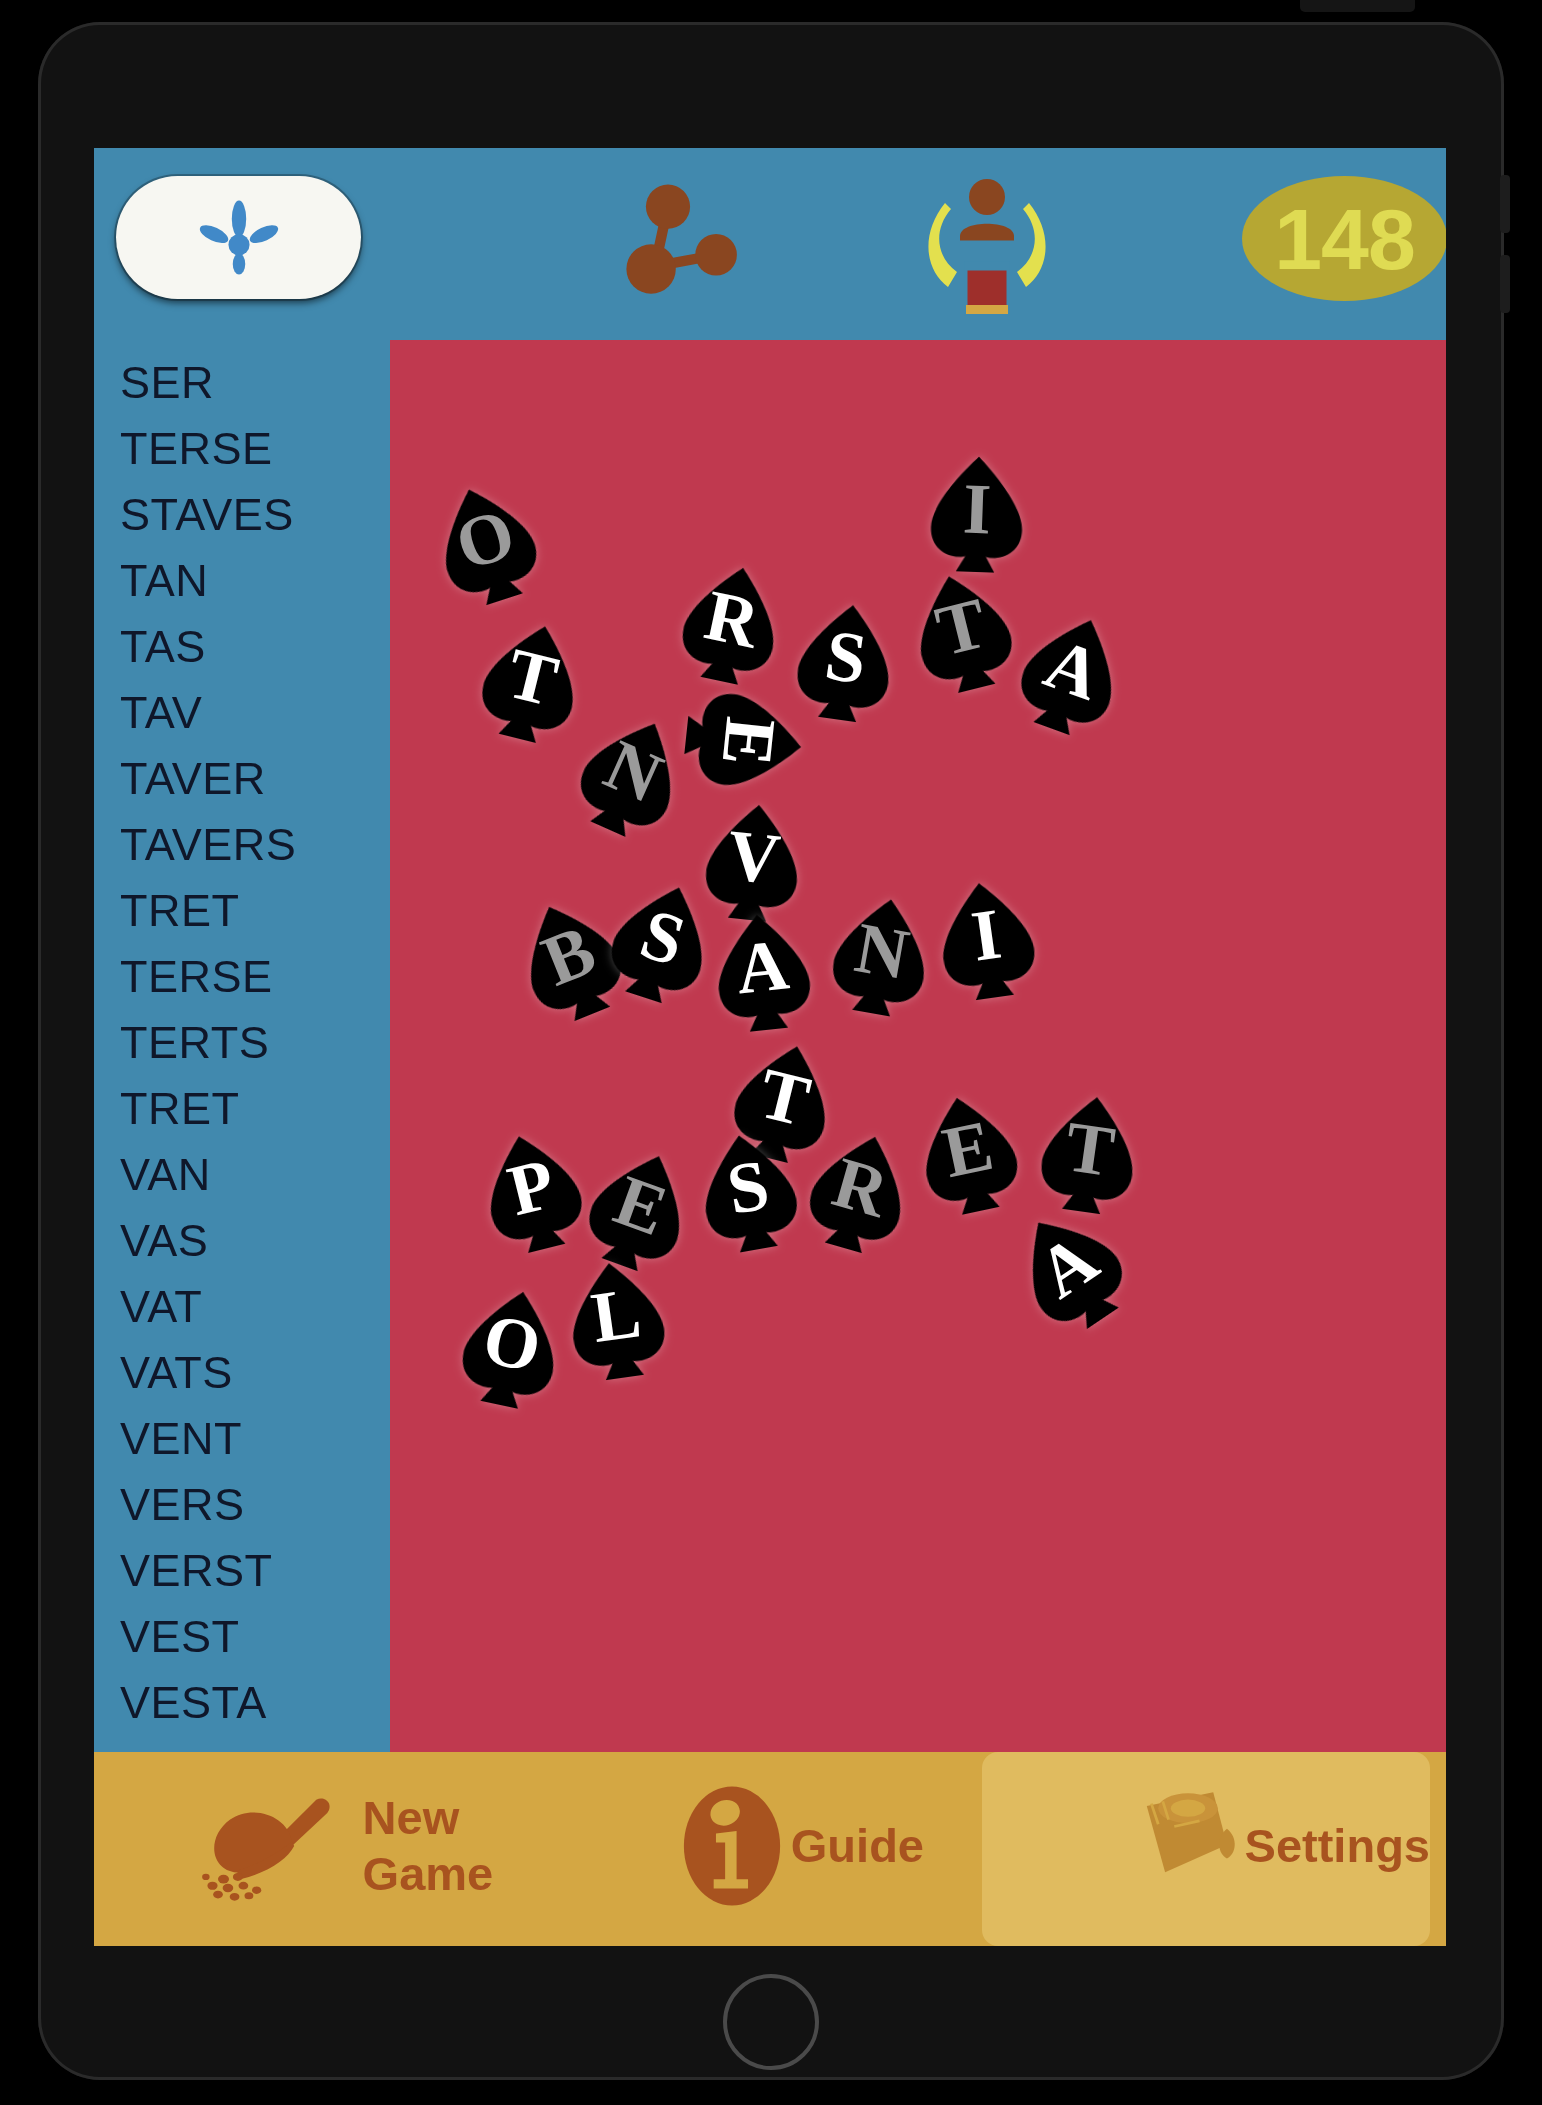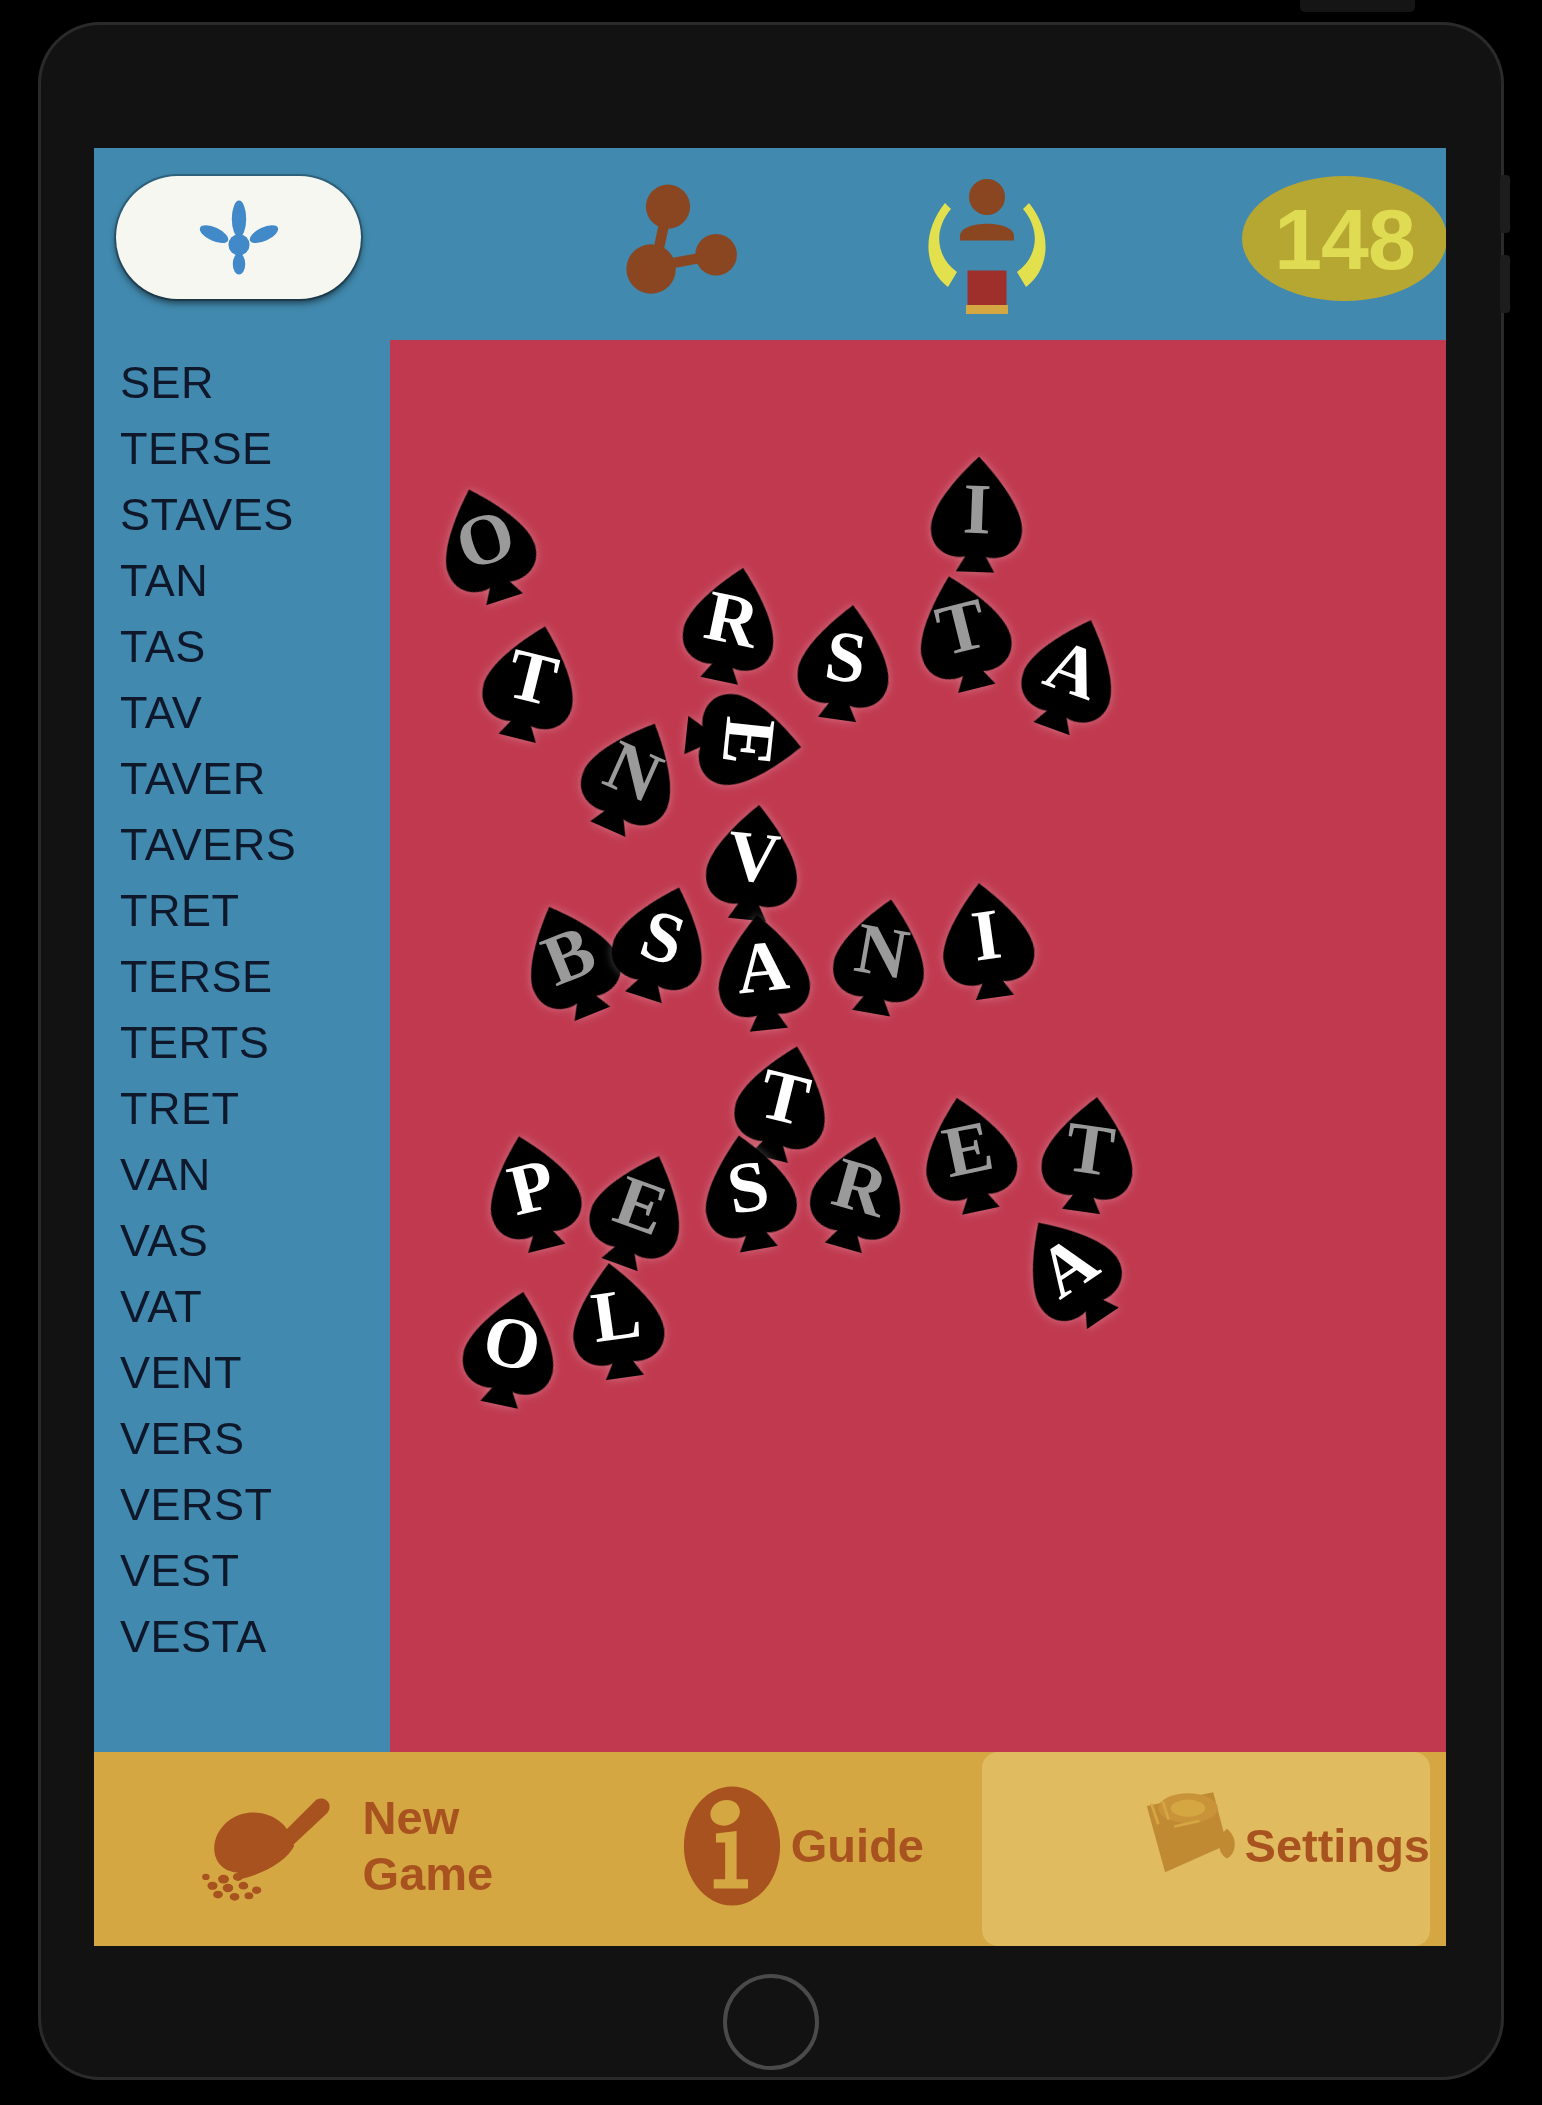--- a/index.html
+++ b/index.html
@@ -173,20 +173,21 @@
           <div class="word">TAV</div>
           <div class="word">TAVER</div>
           <div class="word">TAVERS</div>
           <div class="word">TRET</div>
           <div class="word">TERSE</div>
           <div class="word">TERTS</div>
           <div class="word">TRET</div>
           <div class="word">VAN</div>
           <div class="word">VAS</div>
           <div class="word">VAT</div>
+          <div class="word">VATS</div>
           <div class="word">VENT</div>
           <div class="word">VERS</div>
           <div class="word">VERST</div>
           <div class="word">VEST</div>
           <div class="word">VESTA</div>
         </div>
       <div id="board">
           <div class="tile" style="left: 34px; top: 142px; transform: rotate(-18deg);">
             <svg class="spade" viewBox="0 0 100 105">
               <path d="M50 72 L66 100 L34 100 Z" fill="#000000"></path>

